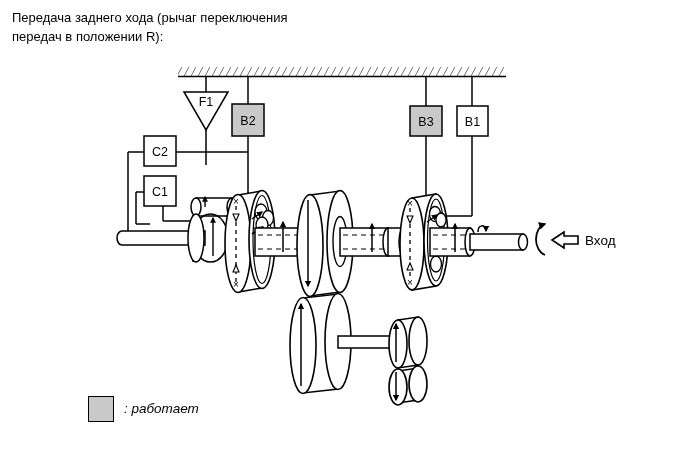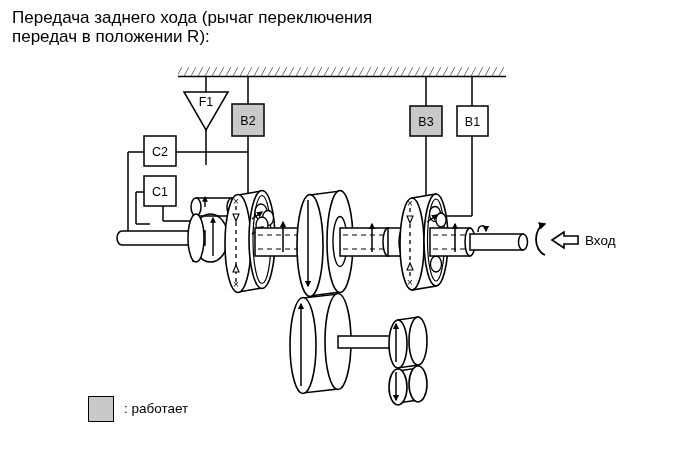--- a/index.html
+++ b/index.html
@@ -13,39 +13,40 @@
     position: relative;
     font-family: "Liberation Sans", sans-serif;
     color: #000000;
     overflow: hidden;
   }
   #caption {
     position: absolute;
     left: 12px;
     top: 8px;
     width: 420px;
-    font-size: 17px;
+    font-size: 13px;
     line-height: 19px;
     color: #000000;
     white-space: pre-line;
   }
   #diagram {
     position: absolute;
     left: 0;
     top: 0;
     width: 691px;
     height: 467px;
   }
   #legend {
     position: absolute;
     left: 88px;
     top: 396px;
     display: flex;
     align-items: center;
     gap: 10px;
+    font-style: italic;
   }
   #legend .swatch {
     width: 24px;
     height: 24px;
     border: 1.6px solid #000000;
     background: #c9c9c9;
   }
   #legend .legend-text {
     font-size: 13.5px;
     line-height: 16px;

